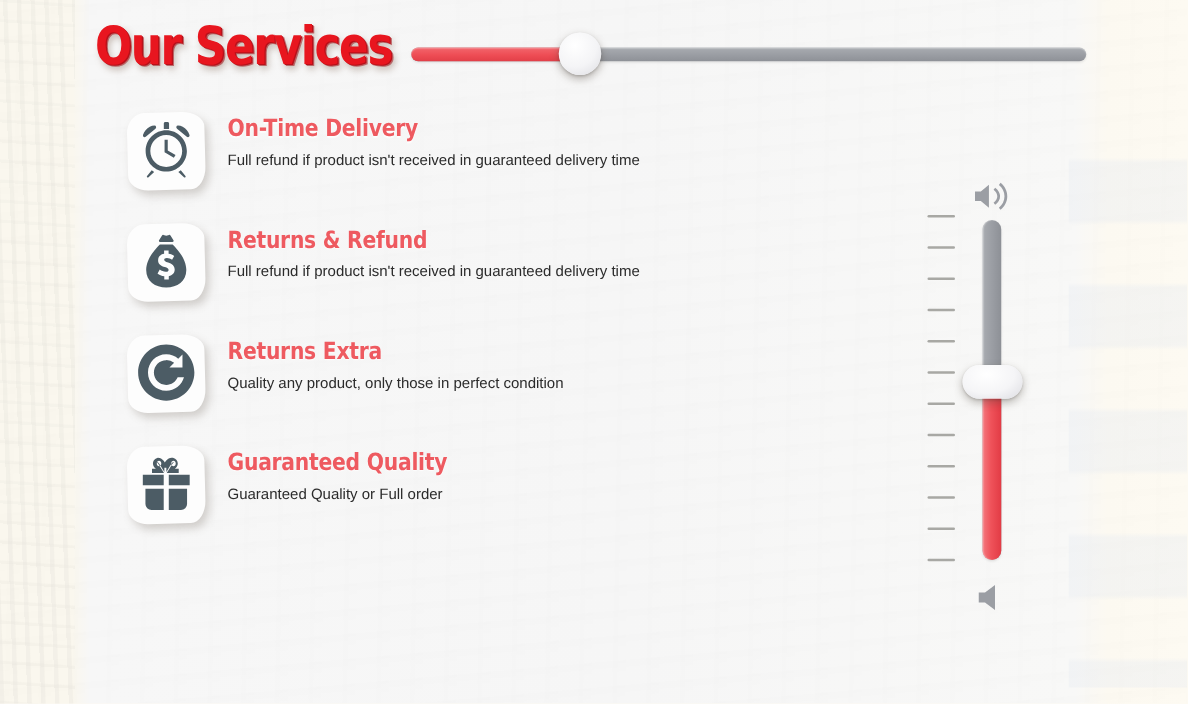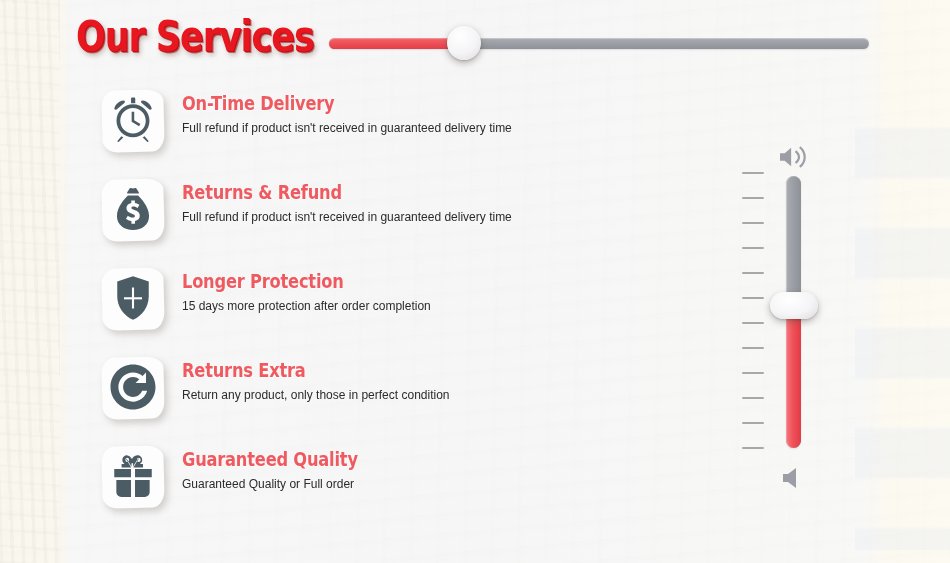--- a/index.html
+++ b/index.html
@@ -312,43 +312,30 @@
           <path d="M27.5 4.5l-3.2 5.1c-.5.8.1 1.8 1 1.8h13.4c.9 0 1.5-1 1-1.8l-3.2-5.1c-.3-.5-.9-.8-1.5-.6l-3 .9-3-.9c-.6-.2-1.2.1-1.5.6z"></path>
           <path d="M38.8 14H25.2c-3.4 3.3-14.6 14.8-14.6 27.3C10.6 53.2 20.2 60 32 60s21.4-6.8 21.4-18.7C53.4 28.8 42.2 17.3 38.8 14zm-4.1 33.9v3.6h-4.8v-3.4c-2.9-.3-5.5-1.5-7.2-3l2.4-4.2c1.8 1.4 4.1 2.4 6.3 2.4 2 0 3.1-.8 3.1-2.1 0-1.5-1.4-2.1-4-3-3.9-1.3-7.2-3-7.2-7.4 0-3.5 2.3-6.1 6.4-6.8v-3.5h4.8v3.4c2.5.3 4.4 1.2 6 2.4l-2.3 4.2c-1.6-1.2-3.5-2-5.5-2-1.9 0-2.9.8-2.9 1.9 0 1.4 1.4 2 4.2 3 4 1.4 7 3.2 7 7.5 0 3.7-2.4 6.3-6.3 7z"></path>
         </svg>
       </div>
       <div class="copy">
         <div class="svc-title">Returns &amp; Refund</div>
         <div class="svc-desc">Full refund if product isn't received in guaranteed delivery time</div>
       </div>
     </div>
 
-    <div class="service-row">
-      <div class="badge">
-        <svg viewBox="0 0 64 64">
-          <path d="M32 3L11 10v19.7C11 44.1 20.2 56.2 32 61c11.8-4.8 21-16.9 21-31.3V10L32 3z"></path>
-          <rect x="30.6" y="18" width="2.8" height="28" fill="#fdfdfd"></rect>
-          <rect x="20" y="31" width="24" height="2.8" fill="#fdfdfd"></rect>
-        </svg>
-      </div>
-      <div class="copy">
-        <div class="svc-title">Longer Protection</div>
-        <div class="svc-desc">15 days more protection after order completion</div>
-      </div>
-    </div>
 
     <div class="service-row">
       <div class="badge">
         <svg viewBox="0 0 64 64">
           <path d="M32 2C15.4 2 2 15.4 2 32s13.4 30 30 30 30-13.4 30-30S48.6 2 32 2zm0 49.5c-10.8 0-19.5-8.7-19.5-19.5S21.2 12.5 32 12.5c4.9 0 9.4 1.8 12.8 4.8l4.5-4.5v13.9H35.4l5-5A13.2 13.2 0 0 0 32 18.8c-7.3 0-13.2 5.9-13.2 13.2S24.7 45.2 32 45.2c5.5 0 10.2-3.4 12.2-8.2h6.7c-2.3 8.4-10 14.5-18.9 14.5z"></path>
         </svg>
       </div>
       <div class="copy">
         <div class="svc-title">Returns Extra</div>
-        <div class="svc-desc">Return any product, only those in perfect condition</div>
+        <div class="svc-desc">Quality any product, only those in perfect condition</div>
       </div>
     </div>
 
     <div class="service-row">
       <div class="badge">
         <svg viewBox="0 0 64 64">
           <path d="M24.3 4.2c-3.6 0-6.5 2.8-6.5 6.3 0 2.3 1.3 4.3 3.2 5.4h-4.2v4.6h12.8l-2-3.2c-2.3-3.6-3.6-6-4.6-7.3-.8-1-1.4-1.2-1.4-1.2 1 0 1.8.4 2.7 1.6.9 1.2 2.1 3.3 4.2 6.7l1.5 2.4V15h2.1v4.5l1.5-2.4c2.1-3.4 3.3-5.5 4.2-6.7.9-1.2 1.7-1.6 2.7-1.6 0 0-.6.2-1.4 1.2-1 1.3-2.3 3.7-4.6 7.3l-2 3.2h12.8v-4.6h-4.2c1.9-1.1 3.2-3.1 3.2-5.4 0-3.5-2.9-6.3-6.5-6.3-2.4 0-4.3 1.3-5.8 3-.6.7-1.1 1.4-1.5 2-.4-.6-.9-1.3-1.5-2-1.5-1.7-3.4-3-5.8-3zm0 3.3c1.3 0 2.4 1.2 2.4 2.9 0 1.8-1.1 3-2.4 3s-2.4-1.2-2.4-3c0-1.7 1.1-2.9 2.4-2.9zm15.4 0c1.3 0 2.4 1.2 2.4 2.9 0 1.8-1.1 3-2.4 3s-2.4-1.2-2.4-3c0-1.7 1.1-2.9 2.4-2.9z"></path>
           <path d="M7 22.5h22.3v11.2H7zM34.7 22.5H57v11.2H34.7zM9.8 37.2h19.5V60H16.3a6.5 6.5 0 0 1-6.5-6.5zM34.7 37.2h19.5v16.3a6.5 6.5 0 0 1-6.5 6.5H34.7z"></path>
         </svg>
       </div>

